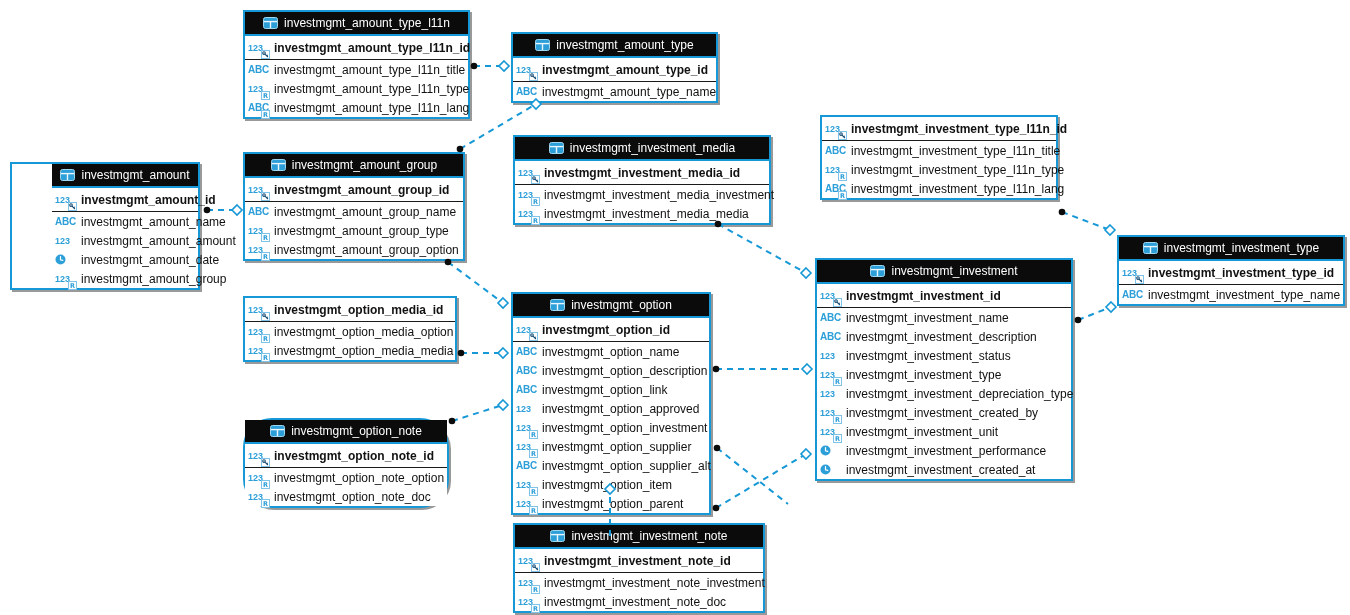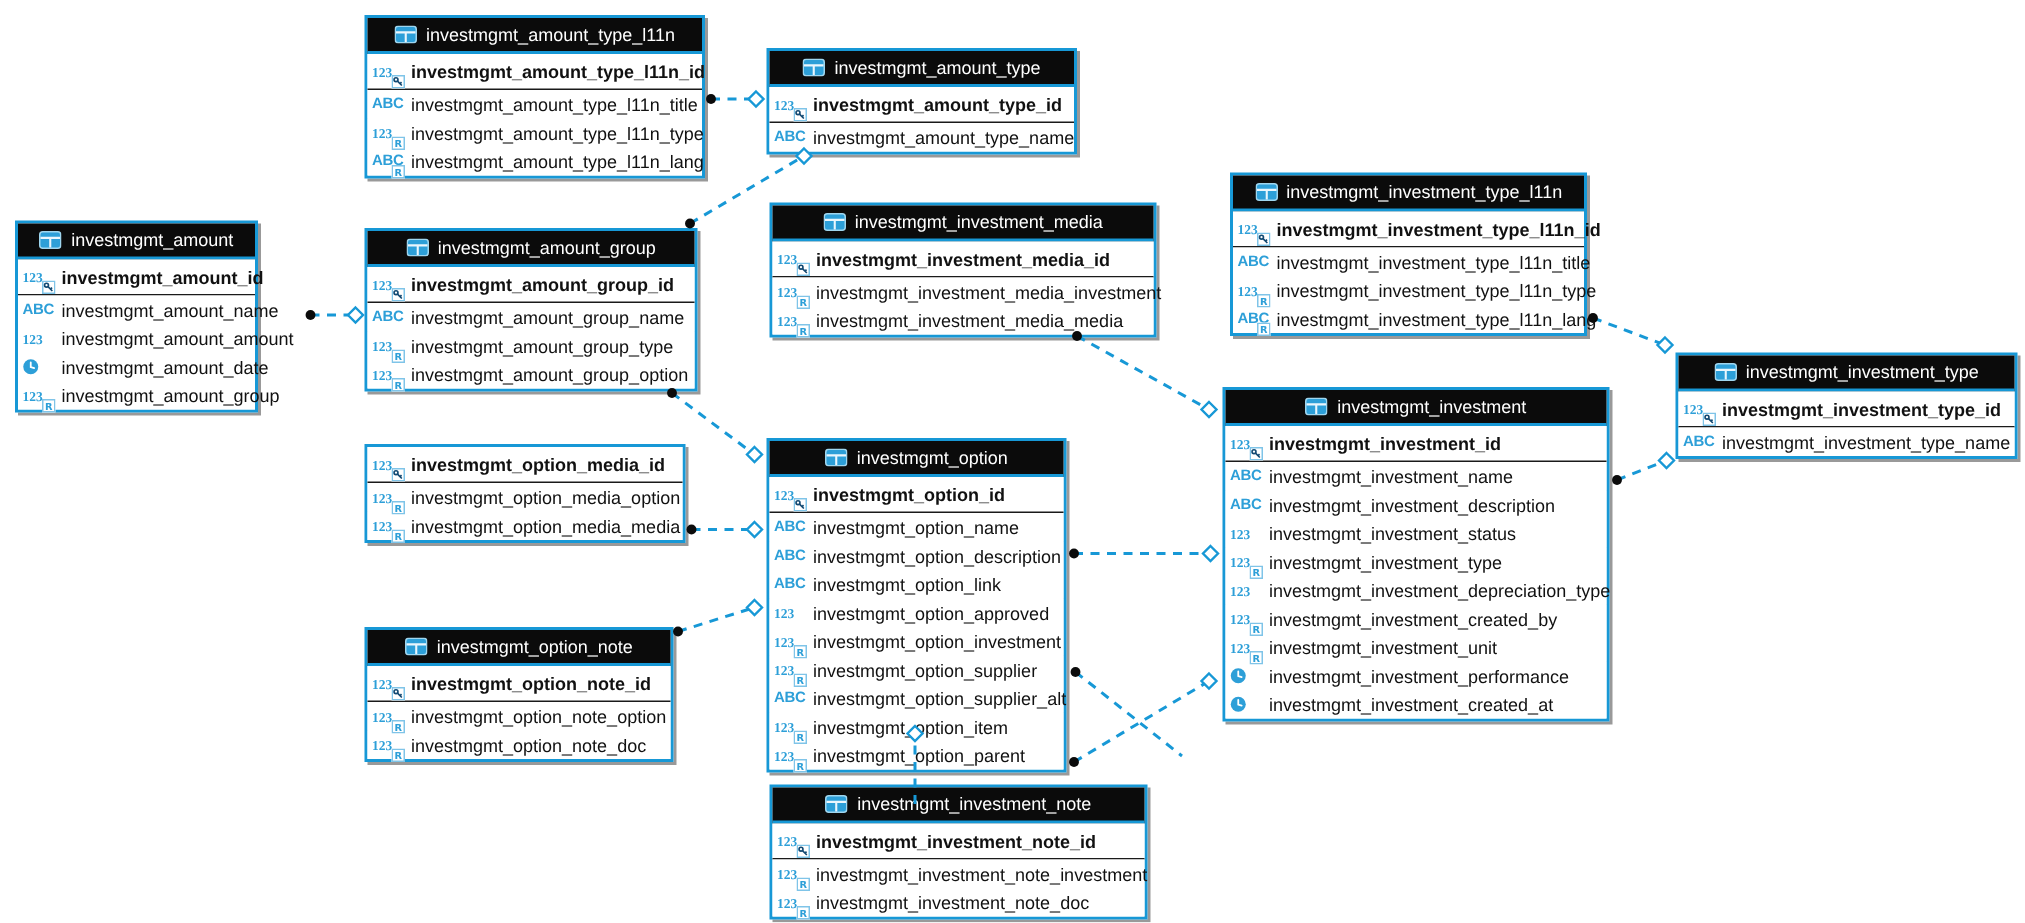--- a/index.html
+++ b/index.html
@@ -18,21 +18,21 @@
   }
   .row{
     height:19px;display:flex;align-items:center;font-size:12px;color:#111111;
     white-space:nowrap;padding-left:3px;box-sizing:border-box;background:#fff;
   }
   .row.pk{height:24px;font-weight:bold;border-bottom:1.5px solid #1a1a1a;}
   .cicon{
     position:relative;width:24px;min-width:24px;height:16px;display:inline-flex;
     align-items:center;justify-content:flex-start;margin-right:2px;
   }
-  .tnum{color:#2d9fd8;font-weight:bold;font-size:9px;letter-spacing:0;font-style:normal;font-family:Liberation Serif, serif;}
+  .tnum{color:#2d9fd8;font-weight:bold;font-size:9px;letter-spacing:0;font-style:normal;}
   .tabc{color:#2d9fd8;font-weight:bold;font-size:10px;letter-spacing:-0.2px;}
   .badge{position:absolute;right:2px;bottom:-3px;background:#fff;}
   svg.conn-layer{position:absolute;left:0;top:0;z-index:5;pointer-events:none;}
   .etable{z-index:1;}
 </style>
 </head>
 <body>
 
 <div id="canvas" style="width: 1350px; height: 615px;">
     <div class="etable" style="left: 243px; top: 10px; width: 227px;">
@@ -106,21 +106,21 @@
         </span>
         <span class="cname">investmgmt_amount_type_id</span>
       </div>
       <div class="row">
         <span class="cicon">
           <span class="tabc" aria-hidden="true">ABC</span>
         </span>
         <span class="cname">investmgmt_amount_type_name</span>
       </div>
     </div>
-    <div class="etable" style="left: 10px; top: 147px; width: 162px;">
+    <div class="etable" style="left: 10px; top: 162px; width: 190px; padding-left: 40px;">
       <div class="thead">
       <span style="display:inline-flex">
           <svg width="15" height="12" viewBox="0 0 15 12" aria-hidden="true">
   <rect x="0.5" y="0.5" width="14" height="11" rx="2" fill="#2d9fd8" stroke="#9fd6ef" stroke-width="1"></rect>
   <line x1="1" y1="4.6" x2="14" y2="4.6" stroke="#eaf6fd" stroke-width="1.4"></line>
   <line x1="7.5" y1="4.6" x2="7.5" y2="11" stroke="#eaf6fd" stroke-width="1.4"></line>
 </svg>
         </span>
       <span class="tname">investmgmt_amount</span>
     </div>
@@ -253,30 +253,20 @@
           <span class="tnum" aria-hidden="true">123</span>
           <svg class="badge" width="9" height="9" viewBox="0 0 9 9">
   <rect x="0.5" y="0.5" width="8" height="8" fill="#ffffff" stroke="#7fc4e8"></rect>
   <text x="4.6" y="7.1" font-size="6.5" font-family="DejaVu Sans, sans-serif" font-weight="bold" fill="#2d9fd8" text-anchor="middle">R</text>
 </svg>
         </span>
         <span class="cname">investmgmt_investment_media_media</span>
       </div>
     </div>
     <div class="etable" style="left: 820px; top: 115px; width: 238px;">
-      <div class="thead">
-      <span style="display:inline-flex">
-          <svg width="15" height="12" viewBox="0 0 15 12" aria-hidden="true">
-  <rect x="0.5" y="0.5" width="14" height="11" rx="2" fill="#2d9fd8" stroke="#9fd6ef" stroke-width="1"></rect>
-  <line x1="1" y1="4.6" x2="14" y2="4.6" stroke="#eaf6fd" stroke-width="1.4"></line>
-  <line x1="7.5" y1="4.6" x2="7.5" y2="11" stroke="#eaf6fd" stroke-width="1.4"></line>
-</svg>
-        </span>
-      <span class="tname">investmgmt_investment_type_l11n</span>
-    </div>
       <div class="row pk">
         <span class="cicon">
           <span class="tnum" aria-hidden="true">123</span>
           <svg class="badge" width="9" height="9" viewBox="0 0 9 9">
   <rect x="0.5" y="0.5" width="8" height="8" fill="#ffffff" stroke="#7fc4e8"></rect>
   <circle cx="3" cy="3.1" r="1.3" fill="none" stroke="#134a73" stroke-width="1.1"></circle>
   <path d="M4 4.1 L6.9 7 M5.7 5.8 L6.7 4.8" stroke="#134a73" stroke-width="1.1"></path>
 </svg>
         </span>
         <span class="cname">investmgmt_investment_type_l11n_id</span>
@@ -551,21 +541,21 @@
       <div class="row">
         <span class="cicon">
           <svg width="11" height="11" viewBox="0 0 11 11" aria-hidden="true">
   <circle cx="5.5" cy="5.5" r="5" fill="#2d9fd8"></circle>
   <path d="M5.5 2.6 L5.5 5.7 L7.8 6.4" stroke="#ffffff" stroke-width="1.2" fill="none" stroke-linecap="round"></path>
 </svg>
         </span>
         <span class="cname">investmgmt_investment_created_at</span>
       </div>
     </div>
-    <div class="etable" style="left: 243px; top: 418px; width: 206px;">
+    <div class="etable" style="left: 243px; top: 418px; width: 206px; border-radius: 29px;">
       <div class="thead">
       <span style="display:inline-flex">
           <svg width="15" height="12" viewBox="0 0 15 12" aria-hidden="true">
   <rect x="0.5" y="0.5" width="14" height="11" rx="2" fill="#2d9fd8" stroke="#9fd6ef" stroke-width="1"></rect>
   <line x1="1" y1="4.6" x2="14" y2="4.6" stroke="#eaf6fd" stroke-width="1.4"></line>
   <line x1="7.5" y1="4.6" x2="7.5" y2="11" stroke="#eaf6fd" stroke-width="1.4"></line>
 </svg>
         </span>
       <span class="tname">investmgmt_option_note</span>
     </div>

